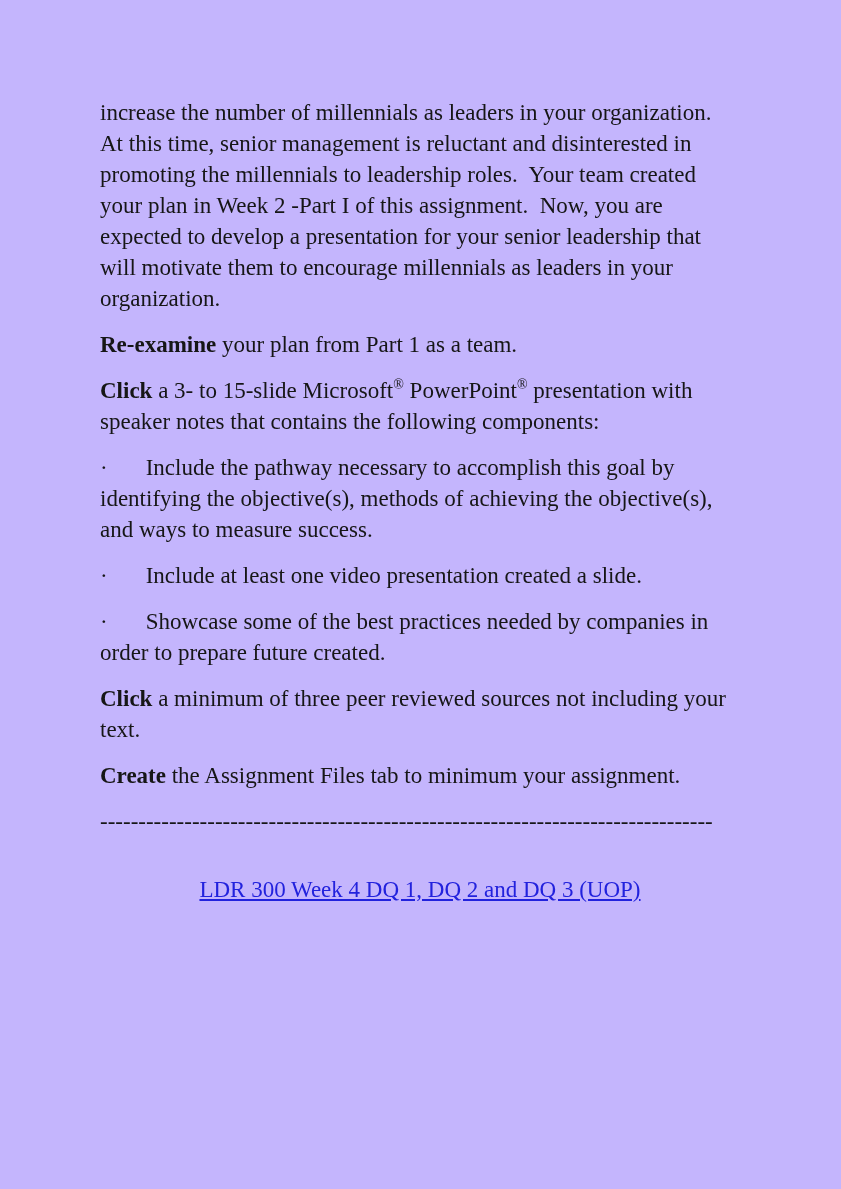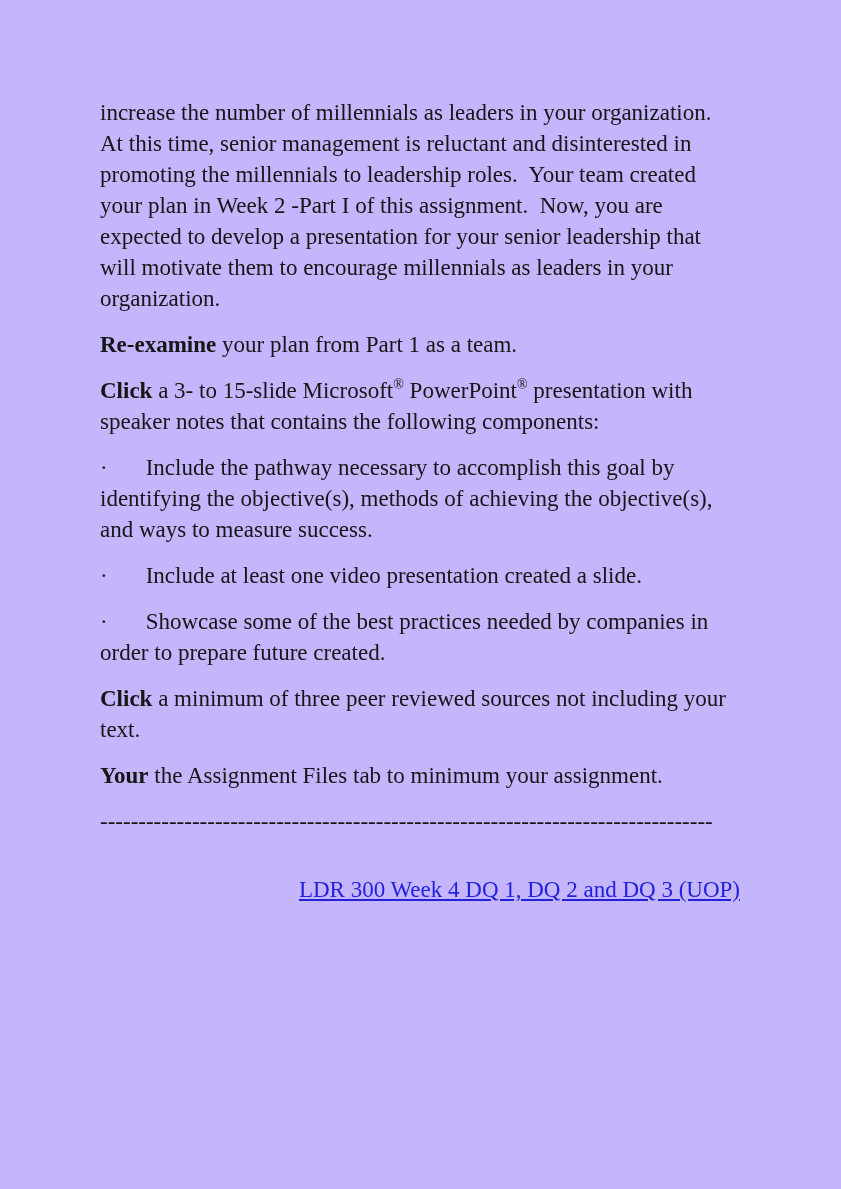--- a/index.html
+++ b/index.html
@@ -40,21 +40,21 @@
   }
   .separator-line {
     margin: 0 0 15px 0;
     font-size: 23px;
     line-height: 31px;
     white-space: nowrap;
     overflow: hidden;
   }
   .link-line {
     margin-top: 37px;
-    text-align: right;
+    text-align: center;
   }
   a.doclink {
     color: #2222DD;
     text-decoration: underline;
     cursor: pointer;
   }
 </style>
 </head>
 <body>
 
@@ -70,19 +70,19 @@
   <p class="para bullet"><span class="marker">·</span><span class="tab"></span><span>Include the pathway necessary to accomplish this goal by identifying the objective(s), methods of achieving the objective(s), and ways to measure success.</span></p>
 
 
   <p class="para bullet"><span class="marker">·</span><span class="tab"></span><span>Include at least one video presentation created a slide.</span></p>
 
   <p class="para bullet"><span class="marker">·</span><span class="tab"></span><span>Showcase some of the best practices needed by companies in order to prepare future created.</span></p>
 
   <p class="para"><b>Click</b><span> a minimum of three peer reviewed sources not including your text.</span></p>
 
 
-  <p class="para"><b>Your</b><span> the Assignment Files tab to minimum your assignment.</span></p>
+  <p class="para"><b>Create</b><span> the Assignment Files tab to minimum your assignment.</span></p>
 
   <p class="separator-line">--------------------------------------------------------------------------------</p>
 
   <p class="para link-line"><a class="doclink" href="#">LDR 300 Week 4 DQ 1, DQ 2 and DQ 3 (UOP)</a></p>
 
 </div>
 
 </body></html>

